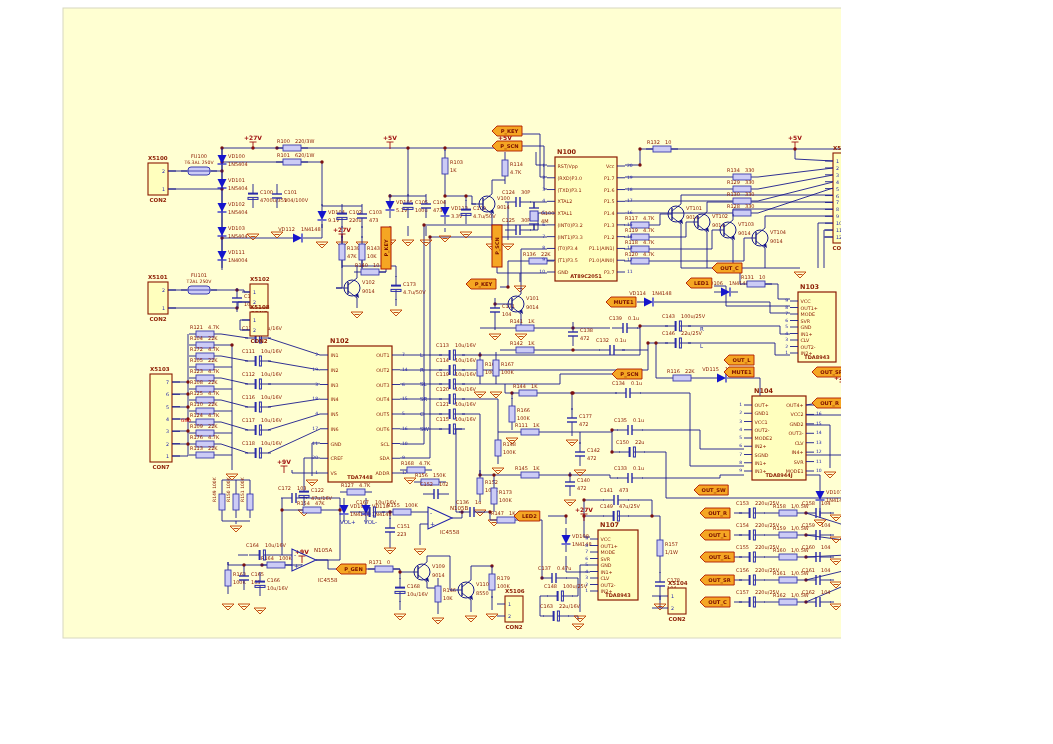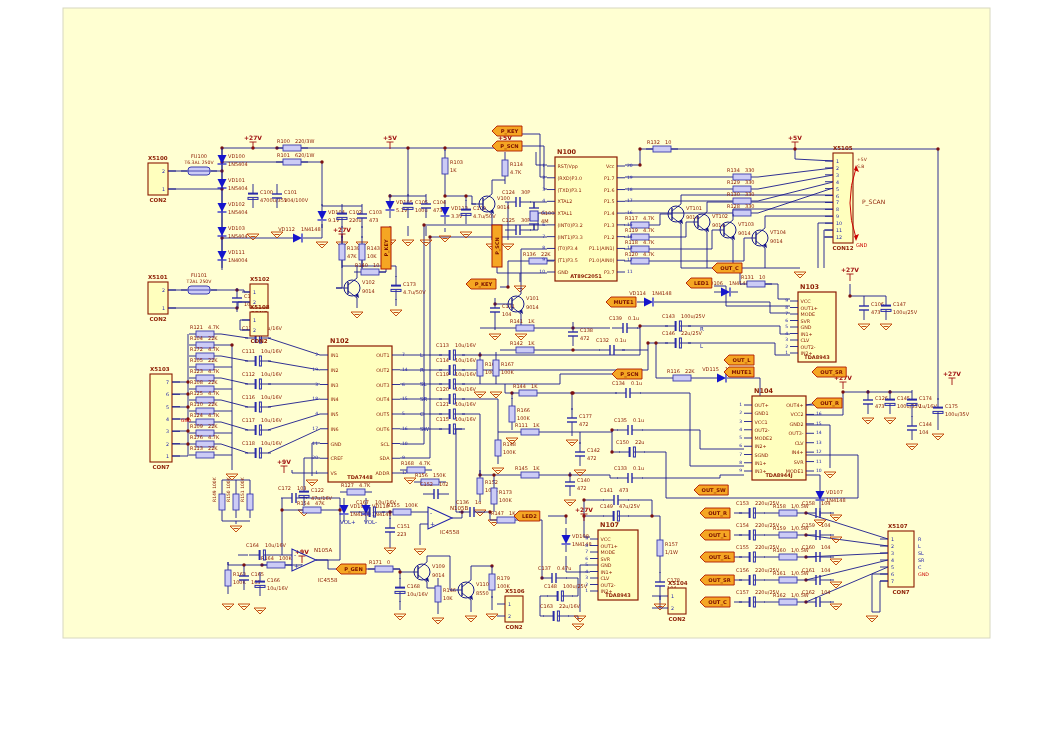--- a/index.html
+++ b/index.html
@@ -1,16 +1,16 @@
 <!DOCTYPE html>
 <html><head>
 <meta charset="utf-8">
 <style>
   html,body{margin:0;padding:0;background:#ffffff;}
-  #stage{position:relative;width:1053px;height:744px;background:#ffffff;overflow:hidden;
+  #stage{position:relative;width:841px;height:744px;background:#ffffff;overflow:hidden;
          font-family:"DejaVu Sans","Liberation Sans",sans-serif;}
   svg text{font-family:"DejaVu Sans","Liberation Sans",sans-serif;}
 </style>
 </head>
 <body>
 
 <div id="stage">
   <svg id="schem" width="1053" height="744" viewBox="0 0 1053 744">
       <rect x="0" y="0" width="1053" height="744" fill="#ffffff"></rect>
       <rect x="63" y="8" width="927" height="630" fill="#FFFFD2" stroke="#d8d8c0"></rect>

